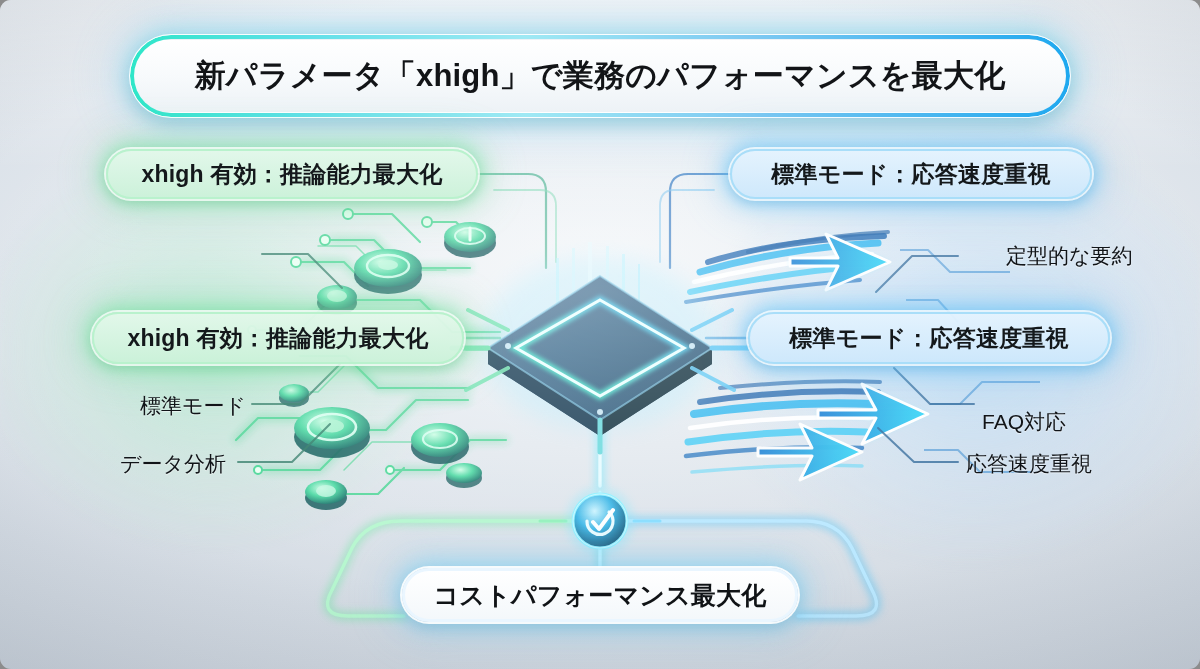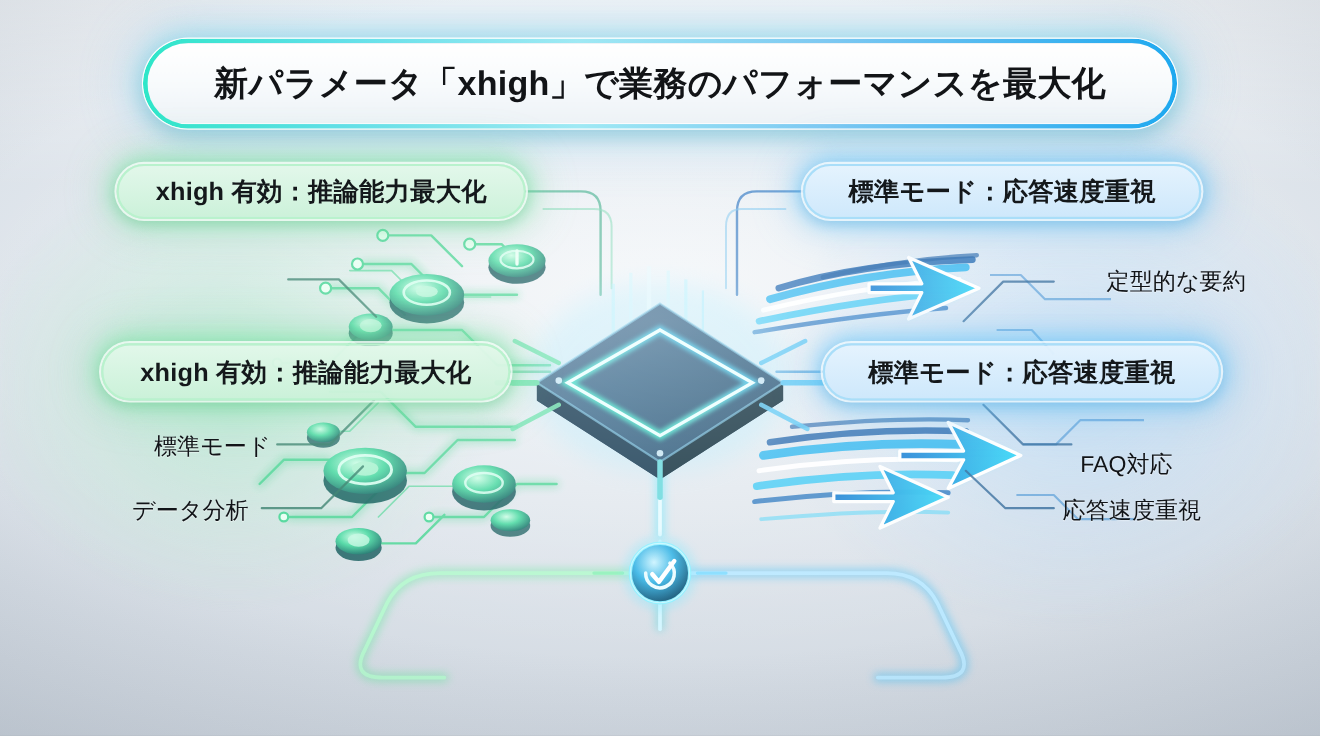--- a/index.html
+++ b/index.html
@@ -2,20 +2,21 @@
 <html><head>
 <meta charset="utf-8">
 <style>
   html,body{margin:0;padding:0;background:#8c8c8c;}
   *{box-sizing:border-box;}
   .stage{
     position:relative;width:1200px;height:669px;overflow:hidden;
     font-family:"Liberation Sans","DejaVu Sans",sans-serif;
     background:
       radial-gradient(120% 90% at 50% 38%, #f2f5f8 0%, #e3e9ef 32%, #d4dbe3 62%, #c7ced7 100%);
+    border-radius: 11px;
   }
   
   .tint-left{
     position:absolute;left:0;top:90px;width:560px;height:520px;
     background:radial-gradient(60% 55% at 38% 50%, rgba(150,230,185,.55) 0%, rgba(175,235,200,.26) 42%, rgba(200,235,215,0) 72%);
     filter:blur(2px);pointer-events:none;
   }
   .tint-right{
     position:absolute;right:0;top:90px;width:600px;height:520px;
     background:radial-gradient(62% 58% at 62% 50%, rgba(150,205,250,.45) 0%, rgba(175,215,250,.22) 45%, rgba(205,225,245,0) 74%);
@@ -390,20 +391,23 @@
     <span>xhigh 有効：推論能力最大化</span>
   </div>
 
   <div class="pill pill-blue" id="pill-right-top">
     <span>標準モード：応答速度重視</span>
   </div>
   <div class="pill pill-blue" id="pill-right-mid">
     <span>標準モード：応答速度重視</span>
   </div>
 
+  <div class="pill pill-white" id="pill-bottom">
+    <span>コストパフォーマンス最大化</span>
+  </div>
 
   <div class="leaf" id="leaf-longterm">標準モード</div>
   <div class="leaf" id="leaf-data">データ分析</div>
 
   <div class="leaf" id="leaf-summary">定型的な要約</div>
   <div class="leaf" id="leaf-faq">FAQ対応</div>
   <div class="leaf" id="leaf-chat">応答速度重視</div>
 
 
 </div>

